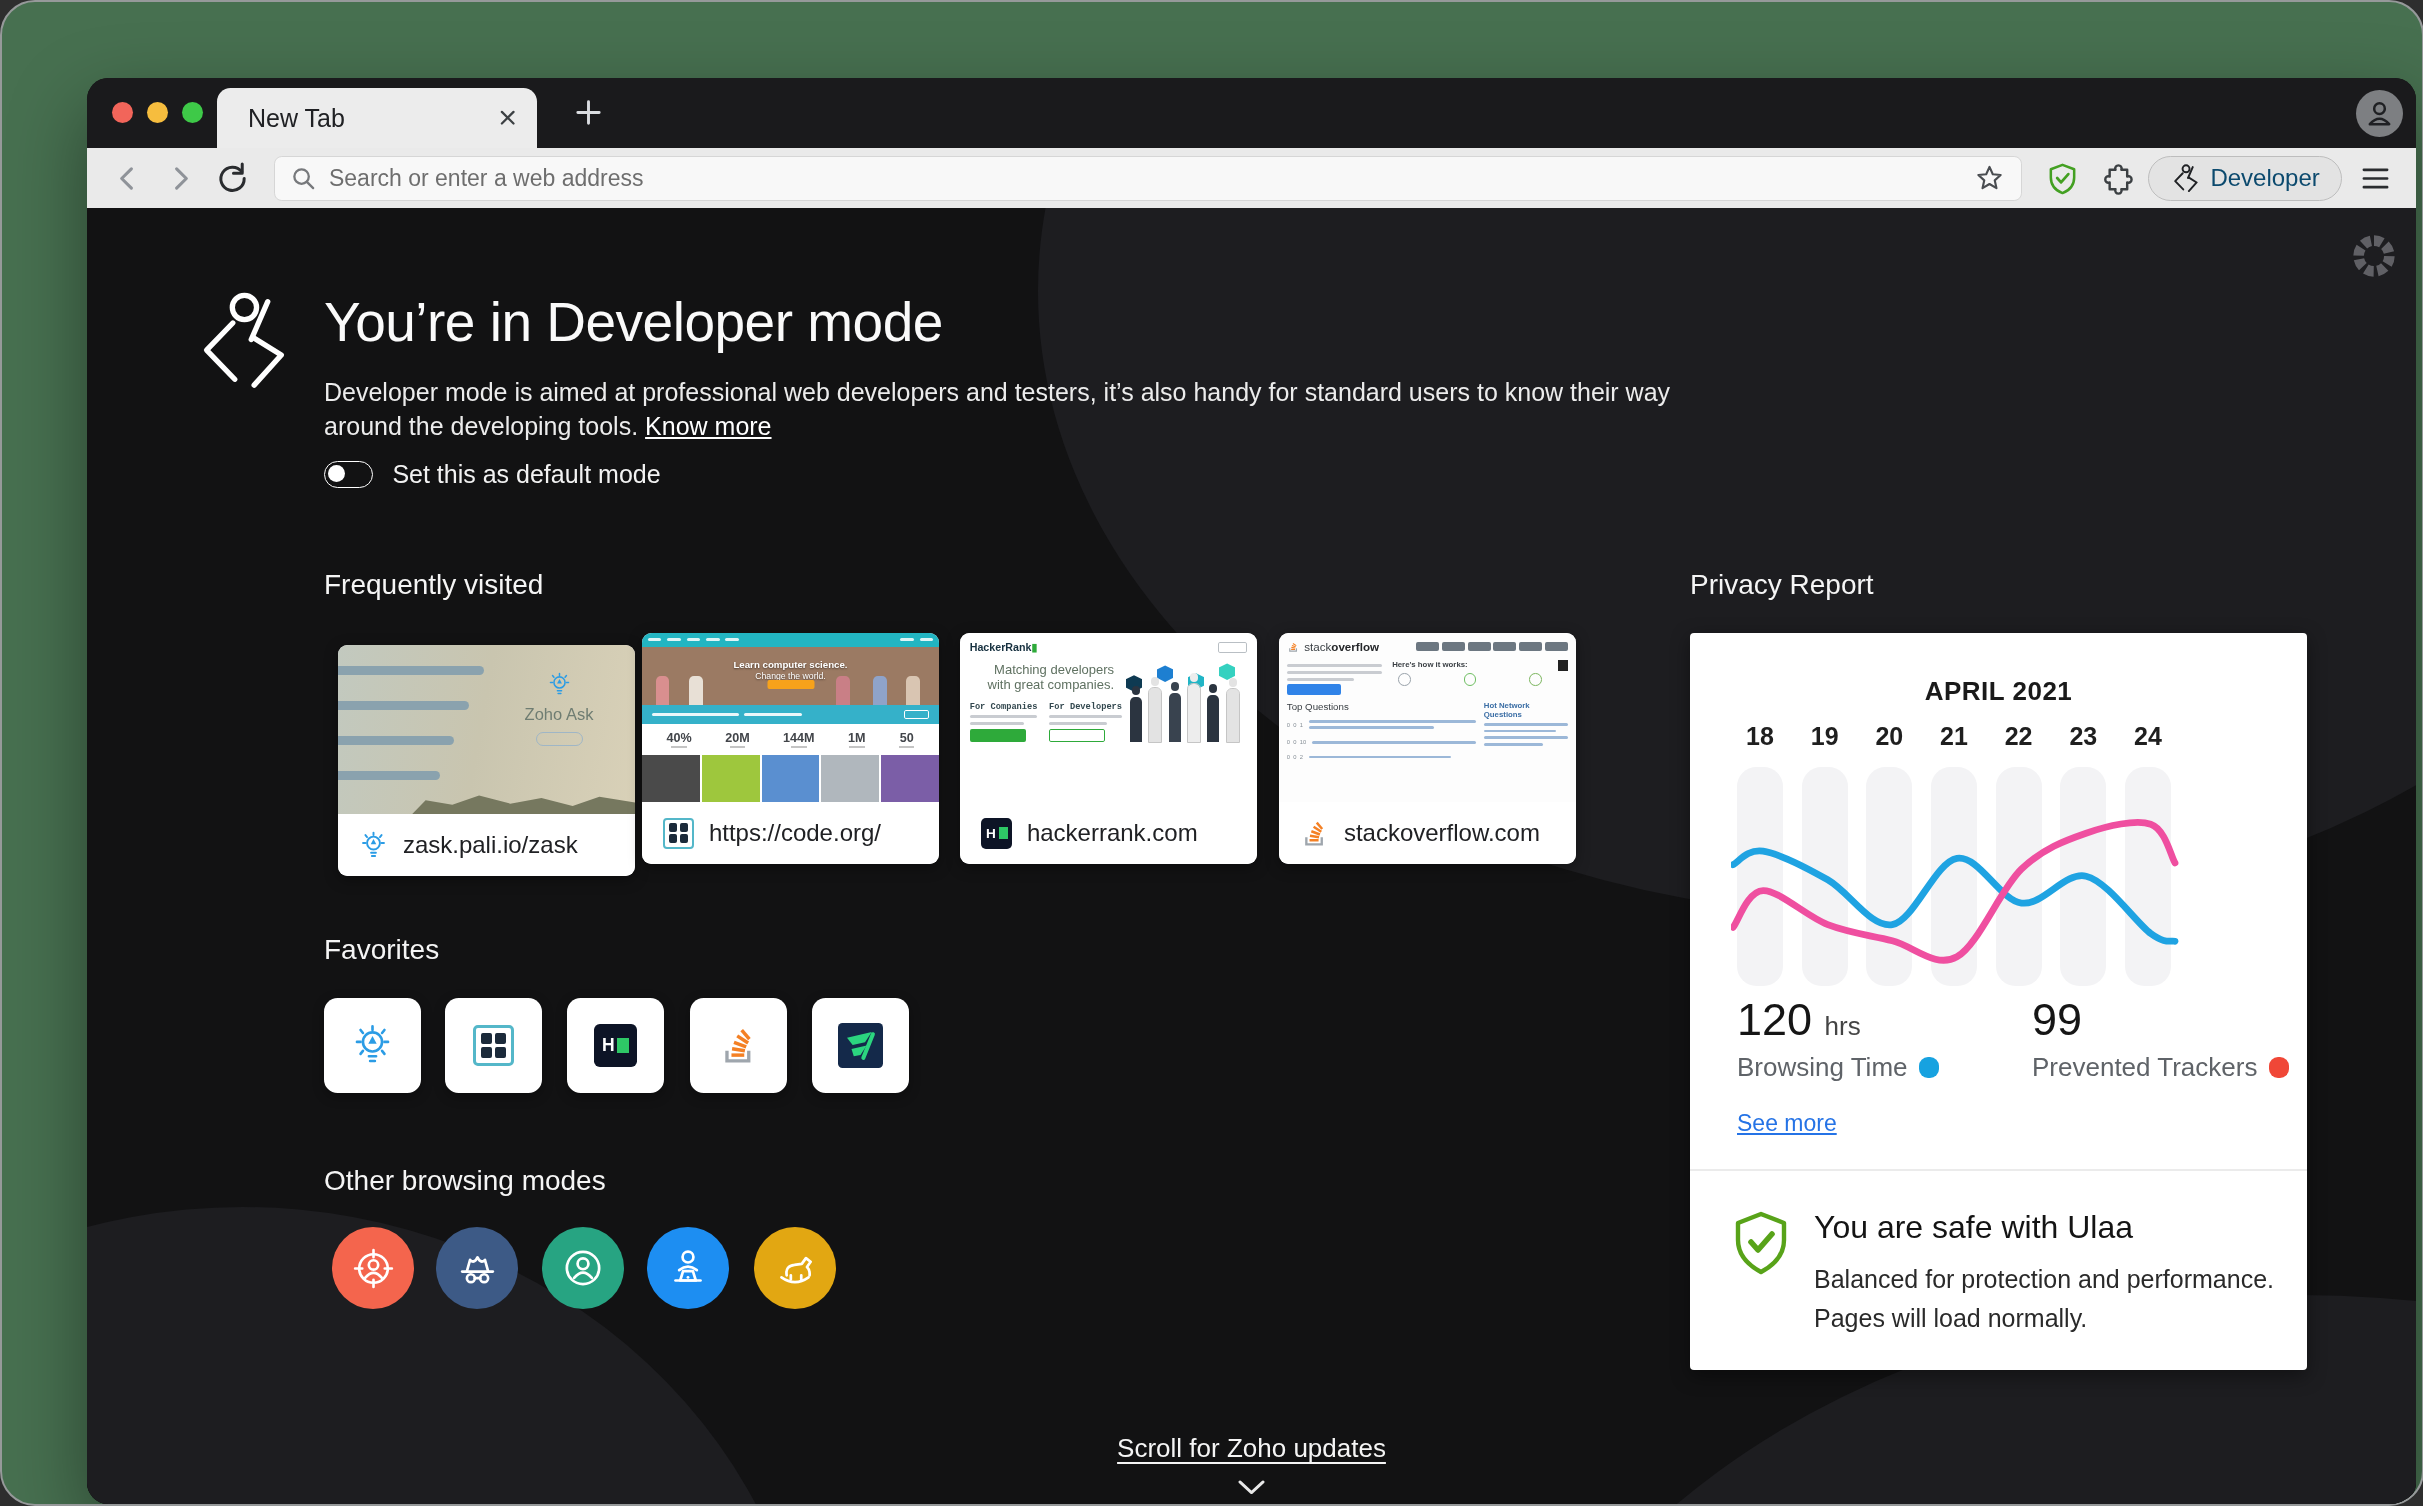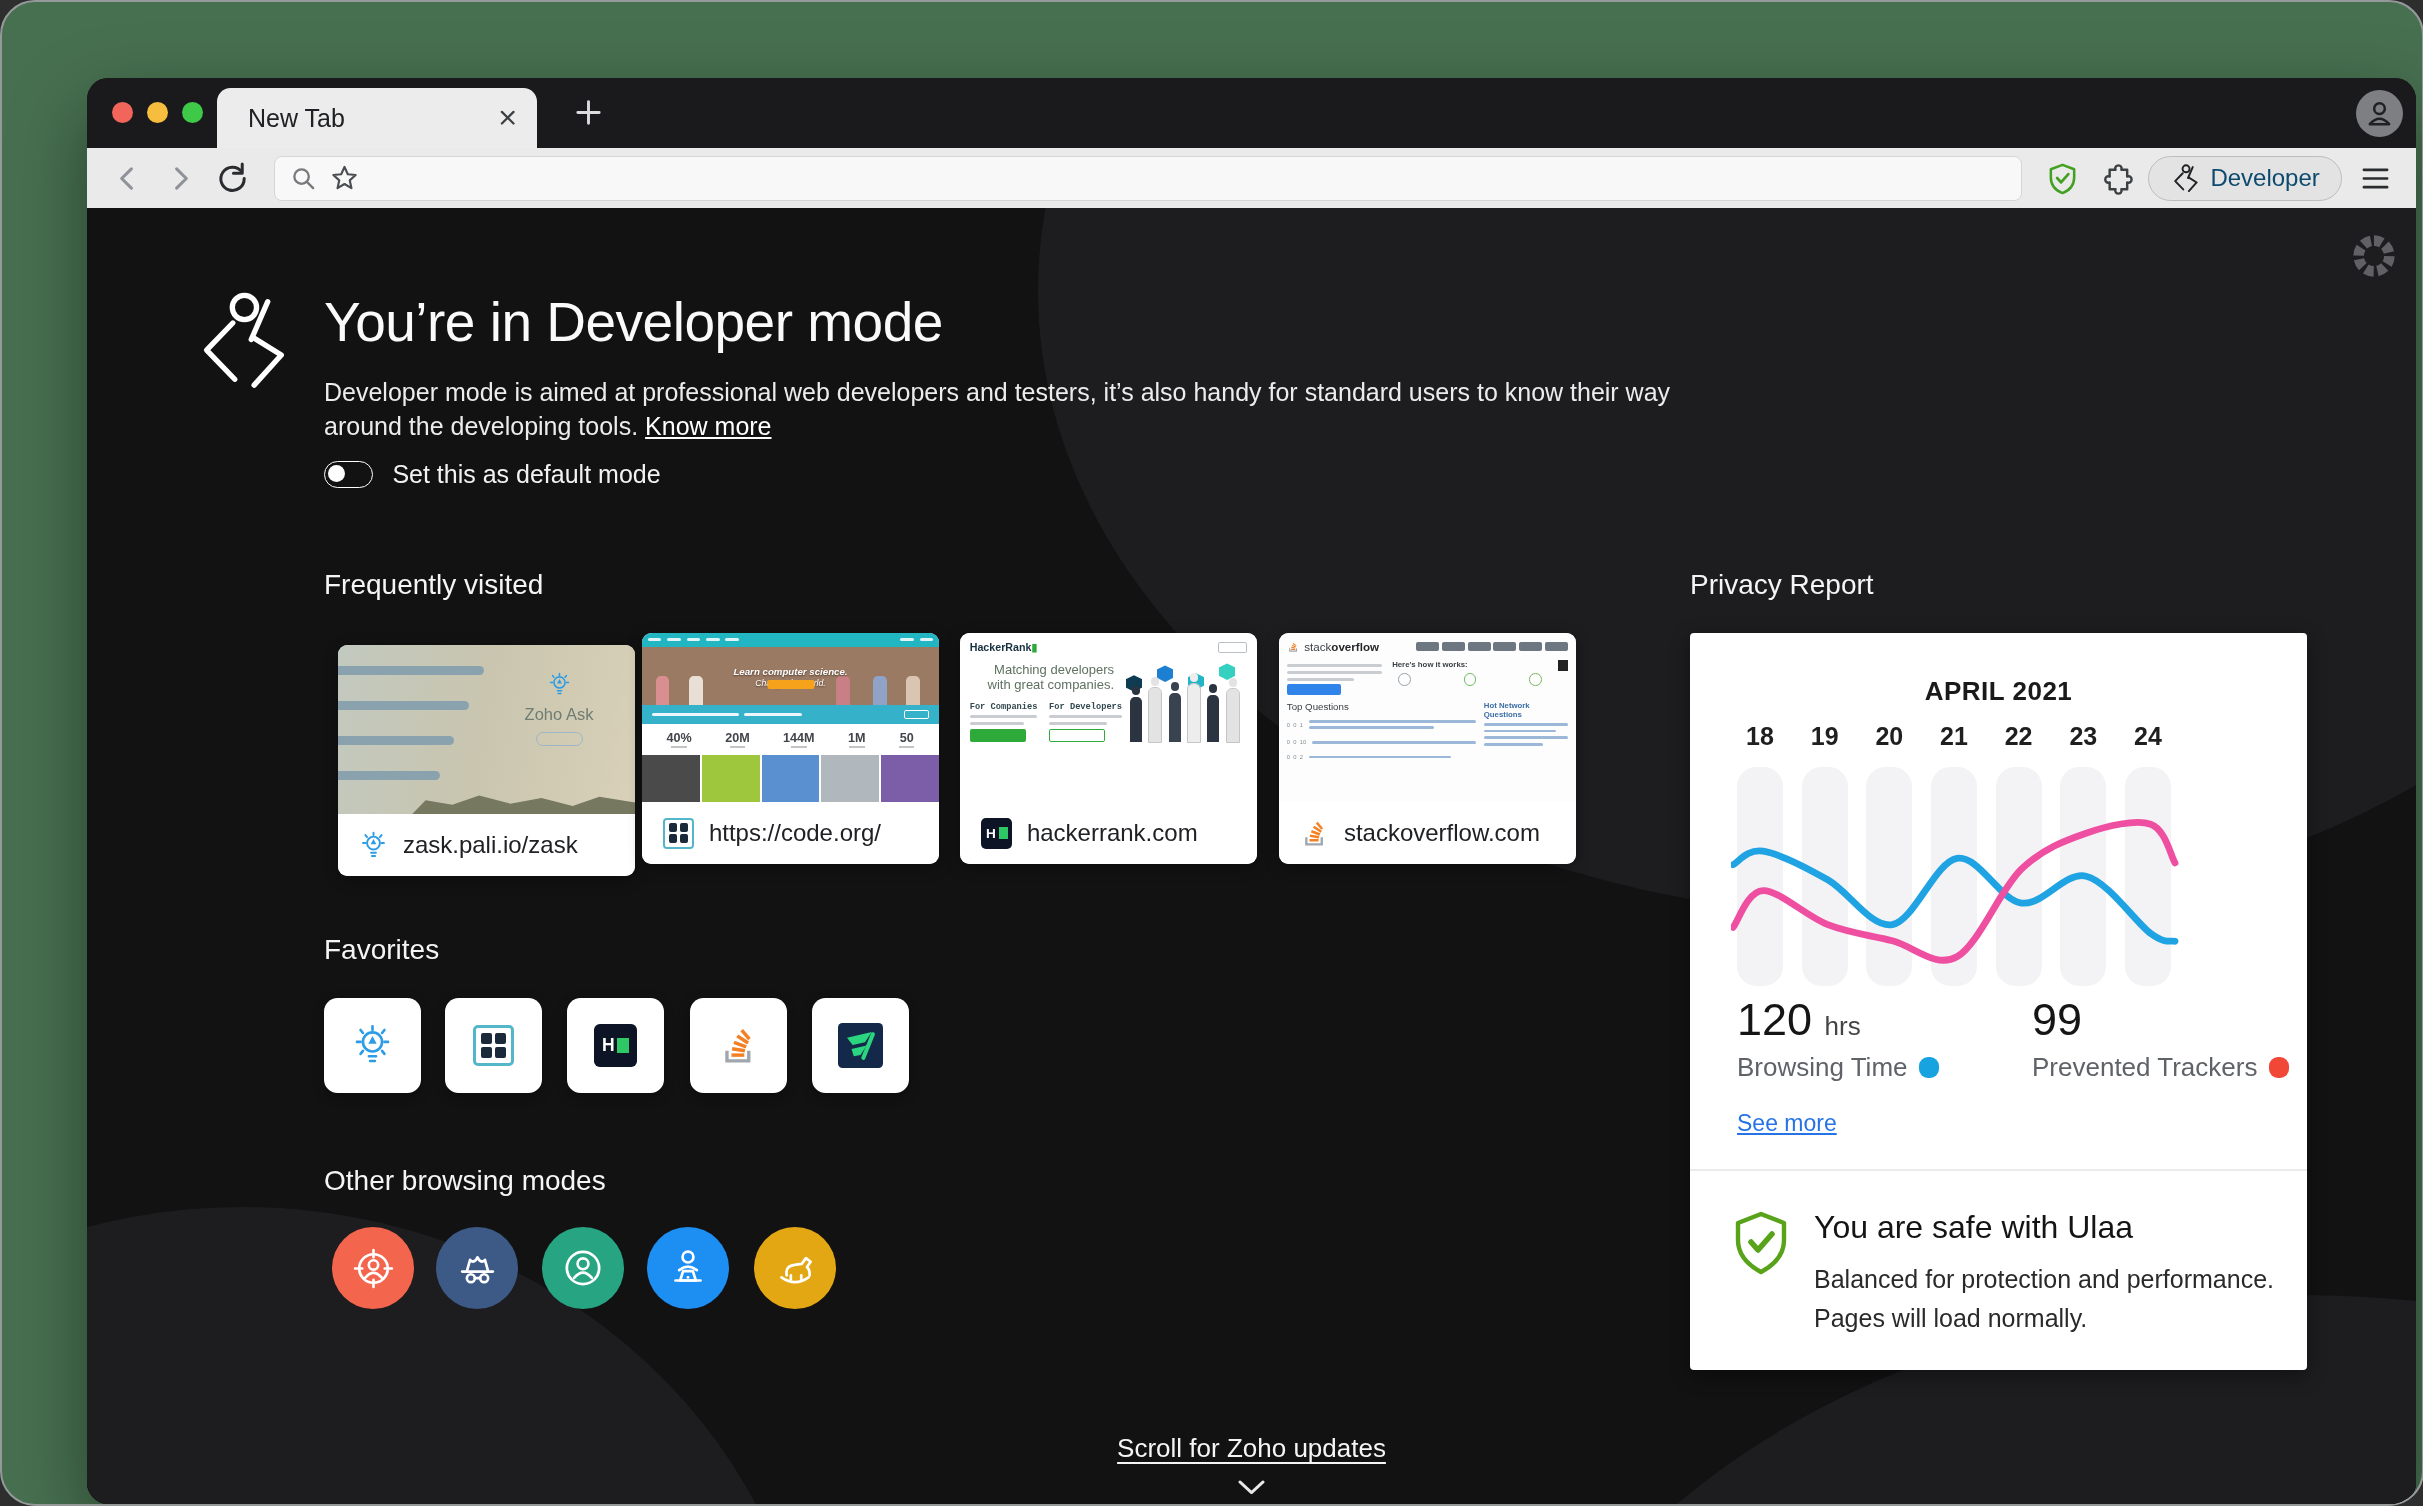--- a/index.html
+++ b/index.html
@@ -74,22 +74,22 @@
   .zask-btn { width:47px; height:14.6px; border:1px solid #9fb6c6; border-radius:7.8px; margin:7.8px auto 0; }
   .zask-sil { position:absolute; bottom:0; right:0; width:75%; height:23px; background:#76785f;
               clip-path:polygon(0 100%,6% 40%,18% 60%,30% 20%,44% 55%,58% 30%,72% 65%,84% 25%,100% 50%,100% 100%); }
 
   
   .th-code { display:flex; flex-direction:column; }
   .co-nav { height:13.6px; background:#22b5c2; display:flex; align-items:center; gap:5.8px; padding:0 5.8px; }
   .co-dash { width:13.6px; height:2.9px; background:rgba(255,255,255,.85); border-radius:1.9px; }
   .co-photo { height:58px; background:#9b7a63; position:relative; }
   .co-kid { position:absolute; bottom:0; width:13.6px; height:29px; border-radius:4.9px 4.9px 0 0; }
-  .co-txt { position:absolute; left:0; right:0; top:19px; text-align:center; color:#fff;
-            font-size:9.7px; font-weight:bold; line-height:11.6px; text-shadow:0 1px 1.9px rgba(0,0,0,.5);font-style:italic; }
+  .co-txt { position:absolute; left:0; right:0; top:12px; text-align:center; color:#fff;
+            font-size:9.7px; font-weight:bold; line-height:11.6px; text-shadow:0 1px 1.9px rgba(0,0,0,.5); }
   .co-txt small { font-weight:normal; font-size:8.7px; }
   .co-btn { position:absolute; left:50%; transform:translateX(-50%); top:33px; width:47px; height:9.7px;
             background:#f7a21b; border-radius:1.9px; }
   .co-banner { height:19.4px; background:#35b1c9; display:flex; align-items:center; padding:0 9.7px; gap:5.8px; }
   .co-banner .bar { height:2.9px; width:87px; background:rgba(255,255,255,.9); border-radius:1.9px; }
   .co-banner .pill { margin-left:auto; width:25px; height:8.7px; border:1px solid #fff; border-radius:1.9px; }
   .co-stats { height:31px; background:#fff; display:flex; align-items:center; justify-content:space-around; padding:0 7.8px; }
   .co-stat { font-size:12.6px; font-weight:bold; color:#42454a; text-align:center; }
   .co-stat i { display:block; width:15.5px; height:1.9px; background:#c4c4c4; margin:1.9px auto 0; }
   .co-blocks { flex:1; display:flex; gap:1.9px; }
@@ -223,20 +223,21 @@
         <svg width="35" height="35" viewBox="0 0 36 36">
           <path d="M27.5 11 A12 12 0 1 0 30 18" fill="none" stroke="#2a2c2f" stroke-width="3.1" stroke-linecap="round"></path>
           <path d="M28 3 L28 12.5 L19 12.5" fill="none" stroke="#2a2c2f" stroke-width="3.1" stroke-linecap="round" stroke-linejoin="round"></path>
         </svg>
       </div>
       <div class="urlbar">
         <svg width="27" height="27" viewBox="0 0 28 28">
           <circle cx="12" cy="12" r="7.5" fill="none" stroke="#77797c" stroke-width="2.4"></circle>
           <path d="M17.5 17.5 L24 24" stroke="#77797c" stroke-width="2.4" stroke-linecap="round"></path>
         </svg>
+        <span class="url-ph">Search or enter a web address</span>
         <svg width="31" height="31" viewBox="0 0 32 32">
           <path d="M16 4 l3.4 7.6 8.1.8 -6.1 5.5 1.8 8.1 -7.2 -4.3 -7.2 4.3 1.8 -8.1 -6.1 -5.5 8.1 -.8 z" fill="none" stroke="#4a4d51" stroke-width="2.2" stroke-linejoin="round"></path>
         </svg>
       </div>
       <div class="nav-ic">
         <svg width="35" height="35" viewBox="0 0 36 36">
           <path d="M18 4 L30 8.5 V17 C30 25.5 24.5 30.5 18 33 C11.5 30.5 6 25.5 6 17 V8.5 Z" fill="none" stroke="#43a022" stroke-width="2.6" stroke-linejoin="round"></path>
           <path d="M12.5 17.5 L16.5 22 L24 13.5" fill="none" stroke="#43a022" stroke-width="2.8" stroke-linecap="round" stroke-linejoin="round"></path>
         </svg>
       </div>

